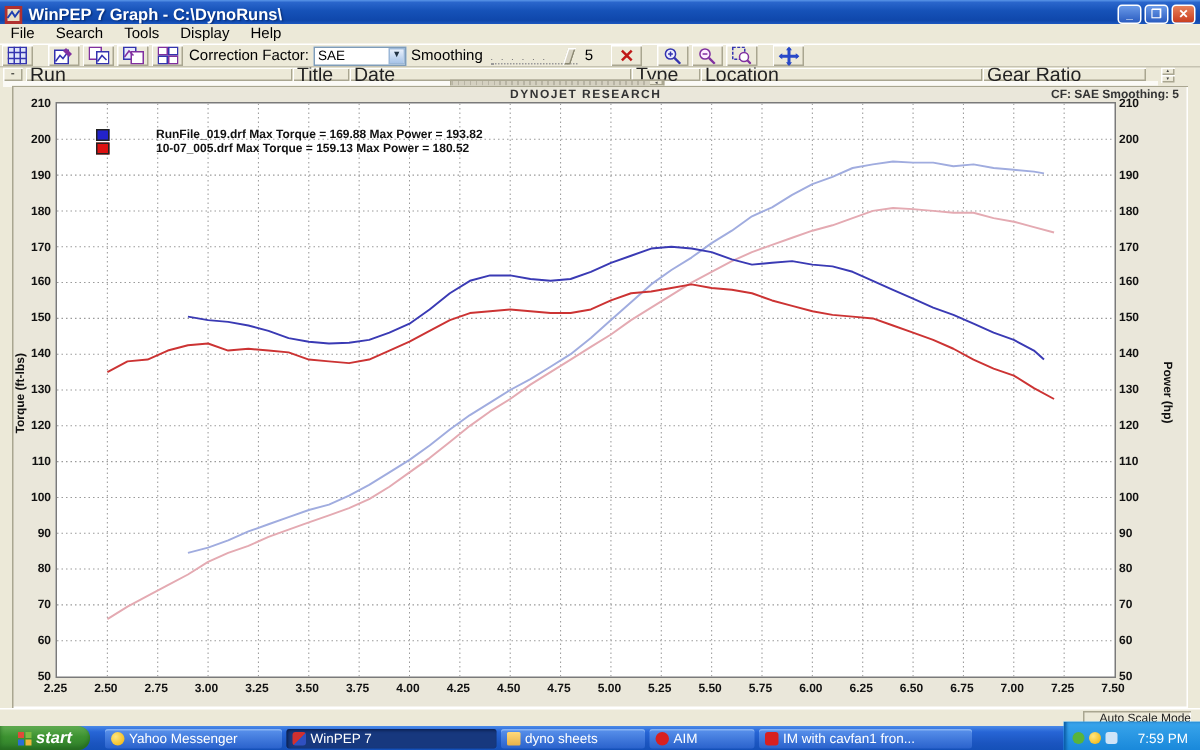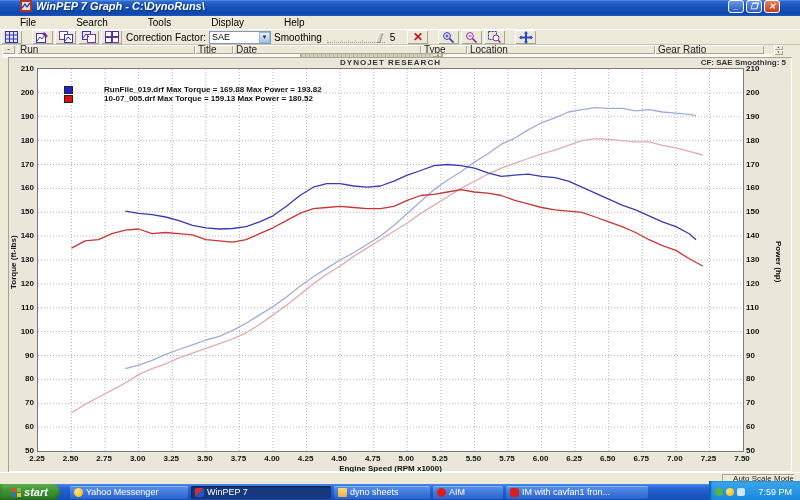--- a/index.html
+++ b/index.html
@@ -2,53 +2,53 @@
 <html><head>
 <meta charset="utf-8">
 <style>
   html,body{margin:0;padding:0;background:#444;}
   *{box-sizing:border-box;font-family:"Liberation Sans",sans-serif;}
   #screen{position:relative;width:800px;height:500px;background:#ece9d8;overflow:hidden;}
 
   
   #titlebar{position:absolute;left:0;top:0;width:800px;height:16px;
     background:linear-gradient(180deg,#5a96e8 0%,#2a66cc 10%,#1652b8 45%,#0f47ab 85%,#1b57c0 100%);
-    display:flex;align-items:flex-start;padding:0 20px;color:#fff;font-style:italic;}
+    display:flex;align-items:flex-end;padding:0 3px;color:#fff;}
   #titlebar .ttl{font-size:11px;font-weight:bold;text-shadow:1px 1px 1px #09307a;margin-left:4px;white-space:nowrap;}
   #win-btns{margin-left:auto;display:flex;gap:2px;}
   .winbtn{width:16px;height:13px;border:1px solid #fff;border-radius:3px;color:#fff;
     font-size:8px;line-height:11px;text-align:center;font-weight:bold;
     background:linear-gradient(180deg,#6a9ae8,#2a5cc0);}
   .winbtn.close{background:linear-gradient(180deg,#e8825a,#c83c1e);}
 
   
   #menubar{position:absolute;left:0;top:16px;width:800px;height:13px;background:#ece9d8;
     display:flex;align-items:center;font-size:10px;color:#000;}
-  .menu-item{padding:0 20px;height:13px;line-height:13px;}
+  .menu-item{padding:0 7px;height:13px;line-height:13px;}
 
   
   #toolbar{position:absolute;left:0;top:29px;width:800px;height:16px;background:#ece9d8;
     border-top:1px solid #fff;border-bottom:1px solid #c6c3b2;display:flex;align-items:center;font-size:10px;}
   .tbtn{width:21px;height:14px;margin:0 1px;background:#ece9d8;display:flex;align-items:center;justify-content:center;
     box-shadow:inset 1px 1px 0 #fff, inset -1px -1px 0 #a9a690;}
   .tsep{width:8px;height:14px;}
   .tlabel{margin:0 3px;white-space:nowrap;color:#000;}
   #cf-select{width:62px;height:13px;background:#fff;border:1px solid #7f9db9;display:flex;align-items:center;font-size:9px;}
   #cf-select .val{flex:1;padding-left:2px;}
   #cf-select .arrow{width:11px;height:11px;background:linear-gradient(180deg,#e8f0fc,#a8c4e8);
     border:1px solid #9cb8d8;font-size:6px;line-height:9px;text-align:center;color:#234;}
   #smooth-slider{width:58px;height:11px;position:relative;border-bottom:1px dotted #999;margin:0 2px;}
   #smooth-slider .dots{position:absolute;left:0;top:3px;font-size:7px;letter-spacing:5px;color:#777;}
   #smooth-slider .handle{position:absolute;right:3px;top:0;width:5px;height:11px;background:#d8d4c4;
     box-shadow:inset 1px 1px 0 #fff, inset -1px -1px 0 #8a8772;transform:skewX(-18deg);}
   .xicon{color:#c01818;font-weight:bold;font-size:12px;line-height:12px;}
 
   
   #runlist{position:absolute;left:0;top:45px;width:800px;height:12px;}
-  .hcell{position:absolute;top:0;height:9px;background:#ece9d8;font-size:10px;line-height:9px;padding-left:3px;color:#222;
+  .hcell{position:absolute;top:0;height:9px;background:#ece9d8;font-size:13px;line-height:9px;padding-left:3px;color:#222;
     box-shadow:inset 1px 1px 0 #fff, inset -1px -1px 0 #a9a690;overflow:hidden;white-space:nowrap;}
   #collapse-btn{position:absolute;left:2px;top:0;width:13px;height:9px;font-size:8px;line-height:8px;text-align:center;
     background:#ece9d8;box-shadow:inset 1px 1px 0 #fff, inset -1px -1px 0 #a9a690;}
   #list-strip{position:absolute;left:2px;top:9px;width:770px;height:4px;background:#fbfaf6;}
   #mini-hscroll{position:absolute;left:300px;top:8px;width:143px;height:5px;background:#d4d0c0;
     background-image:repeating-linear-gradient(90deg,#b8b4a4 0 1px,#d4d0c0 1px 4px);border:1px solid #a9a690;}
   #mini-hscroll .larr{position:absolute;right:0;top:0;width:9px;height:3px;background:#ece9d8;font-size:3px;line-height:3px;
     text-align:center;color:#444;box-shadow:inset -1px -1px 0 #a9a690;}
   #mini-vscroll{position:absolute;left:774px;top:0;width:9px;height:12px;}
   #mini-vscroll div{width:9px;height:5px;background:#ece9d8;box-shadow:inset 1px 1px 0 #fff,inset -1px -1px 0 #a9a690;
@@ -349,21 +349,20 @@
         <div class="ytick-r" style="left: 738px; top: 102.5px;">170</div>
         <div class="ytick-l" style="left: 8px; top: 78.625px;">180</div>
         <div class="ytick-r" style="left: 738px; top: 78.625px;">180</div>
         <div class="ytick-l" style="left: 8px; top: 54.75px;">190</div>
         <div class="ytick-r" style="left: 738px; top: 54.75px;">190</div>
         <div class="ytick-l" style="left: 8px; top: 30.875px;">200</div>
         <div class="ytick-r" style="left: 738px; top: 30.875px;">200</div>
         <div class="ytick-l" style="left: 8px; top: 7px;">210</div>
         <div class="ytick-r" style="left: 738px; top: 7px;">210</div>
       </div>
-    <div id="xaxis-title">Engine Speed (RPM x1000)</div>
   </div>
 
   <div id="statusbar">
     <div id="auto-scale">Auto Scale Mode</div>
   </div>
 
   <div id="taskbar">
     <div id="start-btn">
       <span class="flag">
         <i style="background:#e04a3a"></i>

